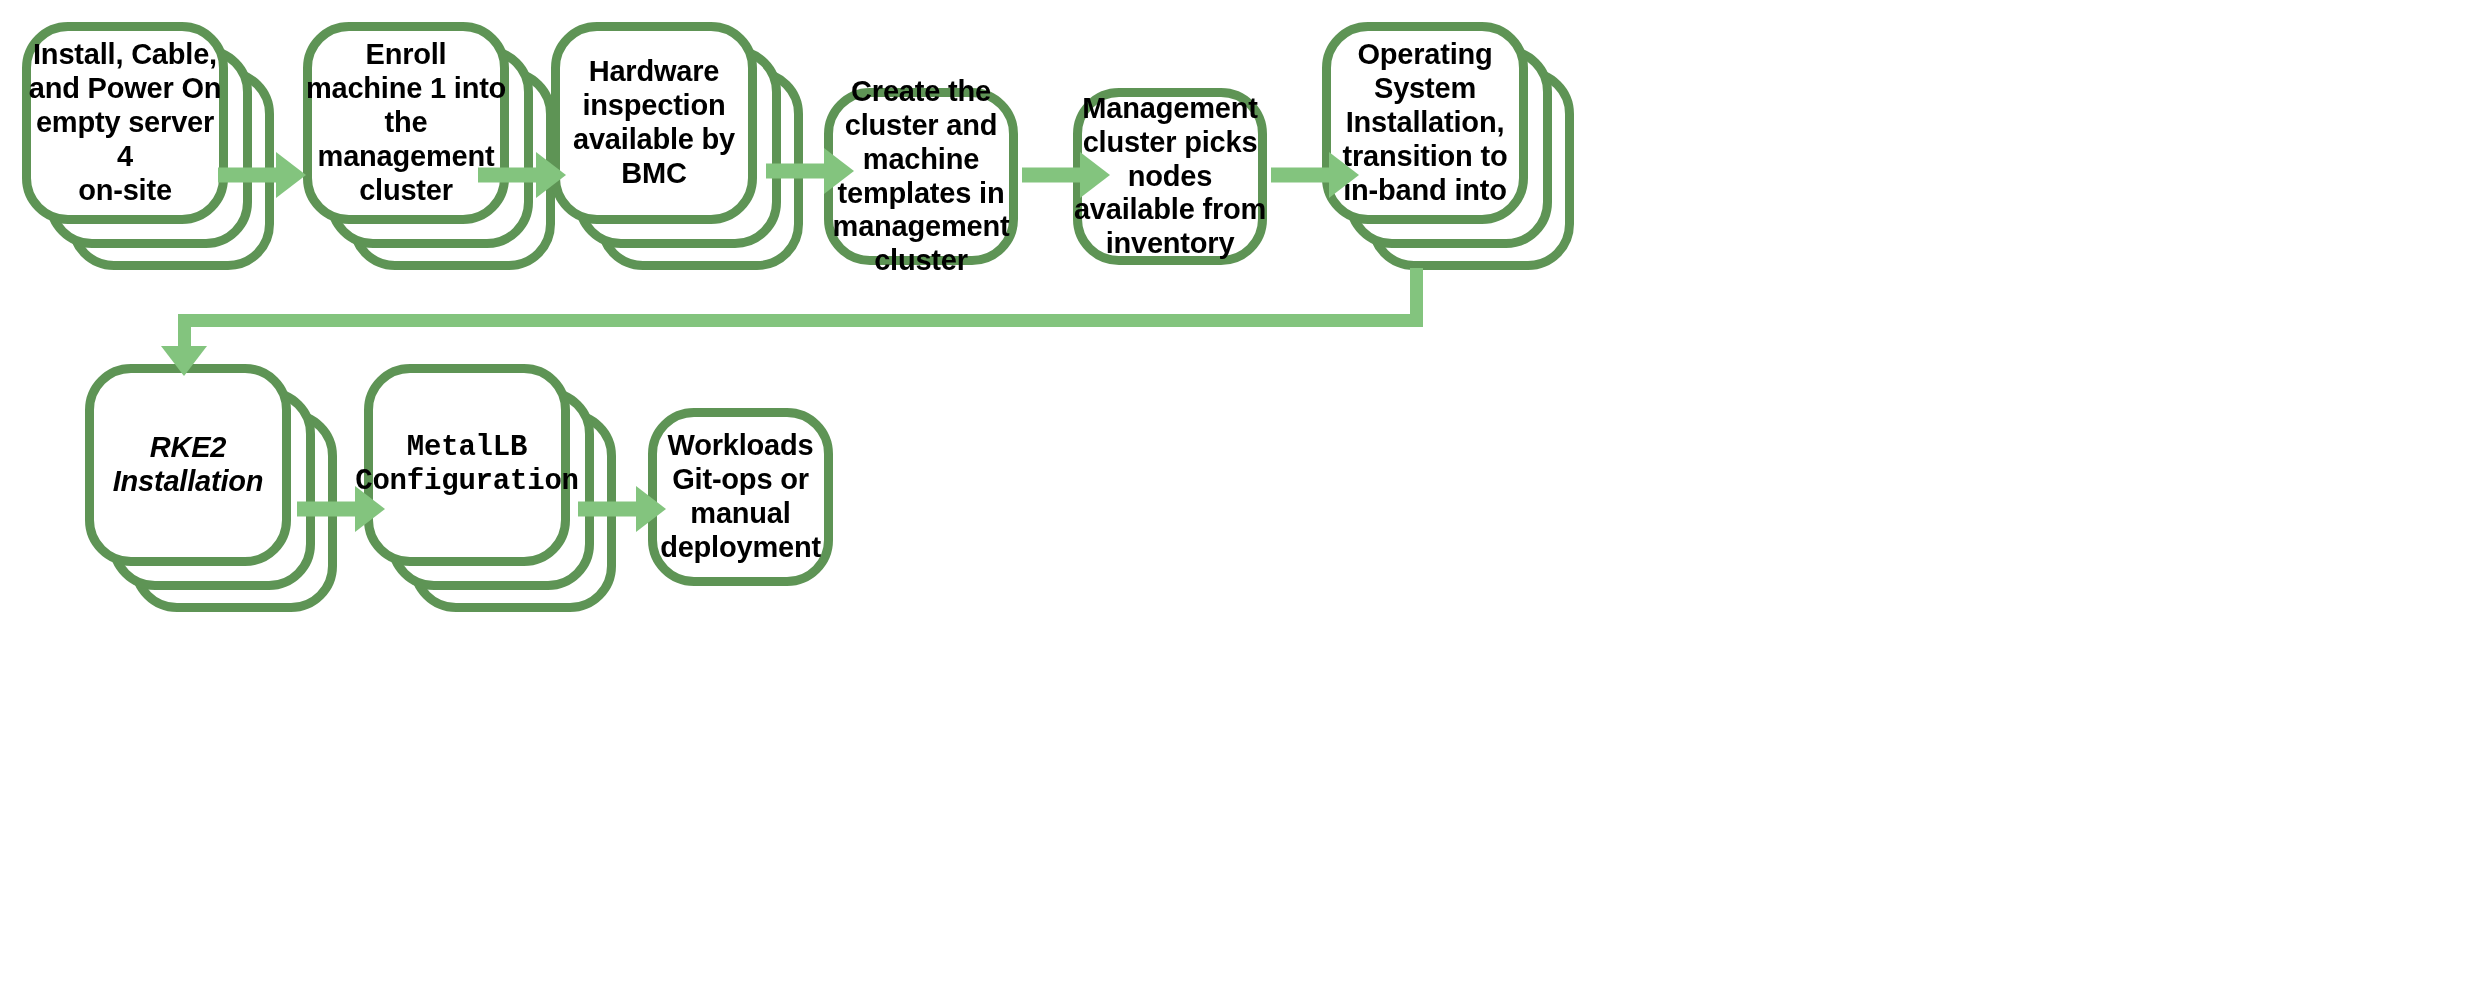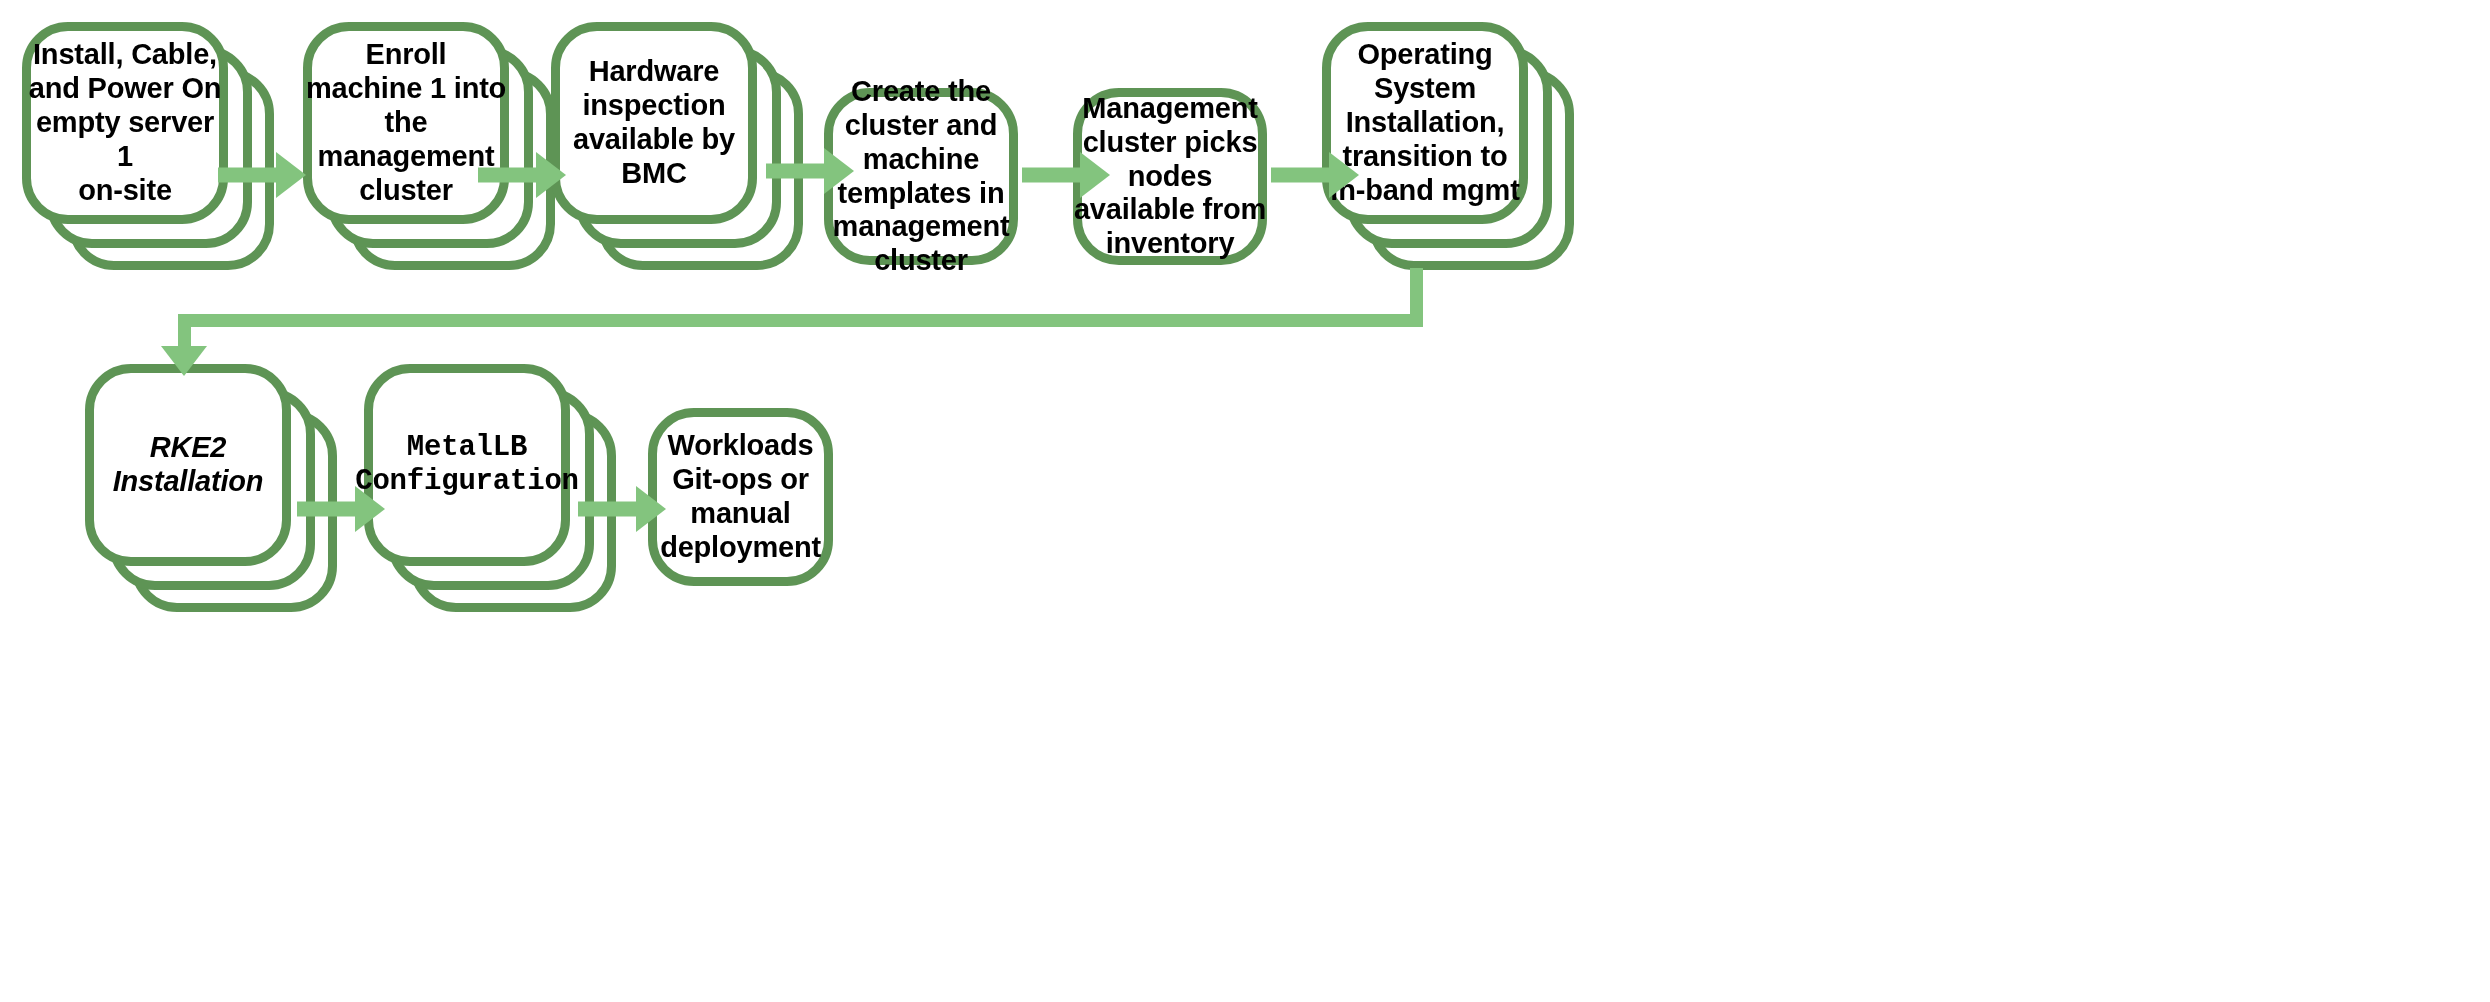--- a/index.html
+++ b/index.html
@@ -105,21 +105,21 @@
 <body>
 
 <div id="canvas">
 
   <div class="node" style="left:22px; top:22px; width:252px; height:248px;">
     <div class="card back3" style="left:46px; top:46px; width:206px; height:202px;"></div>
     <div class="card back2" style="left:24px; top:24px; width:206px; height:202px;"></div>
     <div class="card front" style="left:0px; top:0px; width:206px; height:202px;"></div>
     <div class="node-label" style="left:6px; top:0px; width:194px; height:202px;">Install, Cable,
 and Power On
-empty server 1
+empty server 4
 on-site</div>
   </div>
 
   <div class="arrow-h" style="left:218px; top:152px; width:88px; height:46px;">
     <div class="shaft" style="width:62px;"></div>
     <div class="head"></div>
   </div>
 
   <div class="node" style="left:303px; top:22px; width:252px; height:197px;text-decoration:underline;">
     <div class="card back3" style="left:46px; top:46px; width:206px; height:202px;"></div>
@@ -182,21 +182,21 @@
   </div>
 
   <div class="node" style="left:1322px; top:22px; width:252px; height:248px;">
     <div class="card back3" style="left:46px; top:46px; width:206px; height:202px;"></div>
     <div class="card back2" style="left:24px; top:24px; width:206px; height:202px;"></div>
     <div class="card front" style="left:0px; top:0px; width:206px; height:202px;"></div>
     <div class="node-label" style="left:-3px; top:0px; width:212px; height:202px;">Operating
 System
 Installation,
 transition to
-in-band mgmt</div>
+in-band into</div>
   </div>
 
   <div class="elbow" style="left:0px; top:0px; width:2490px; height:1002px; pointer-events:none;">
     <div class="seg-v-right" style="left:1410px; top:268px; height:46px;"></div>
     <div class="seg-h" style="left:178px; top:314px; width:1245px;"></div>
     <div class="seg-v-left" style="left:178px; top:314px; height:34px;"></div>
     <div class="down-head" style="left:161px; top:346px;"></div>
   </div>
 
   <div class="node" style="left:85px; top:364px; width:252px; height:248px;">

